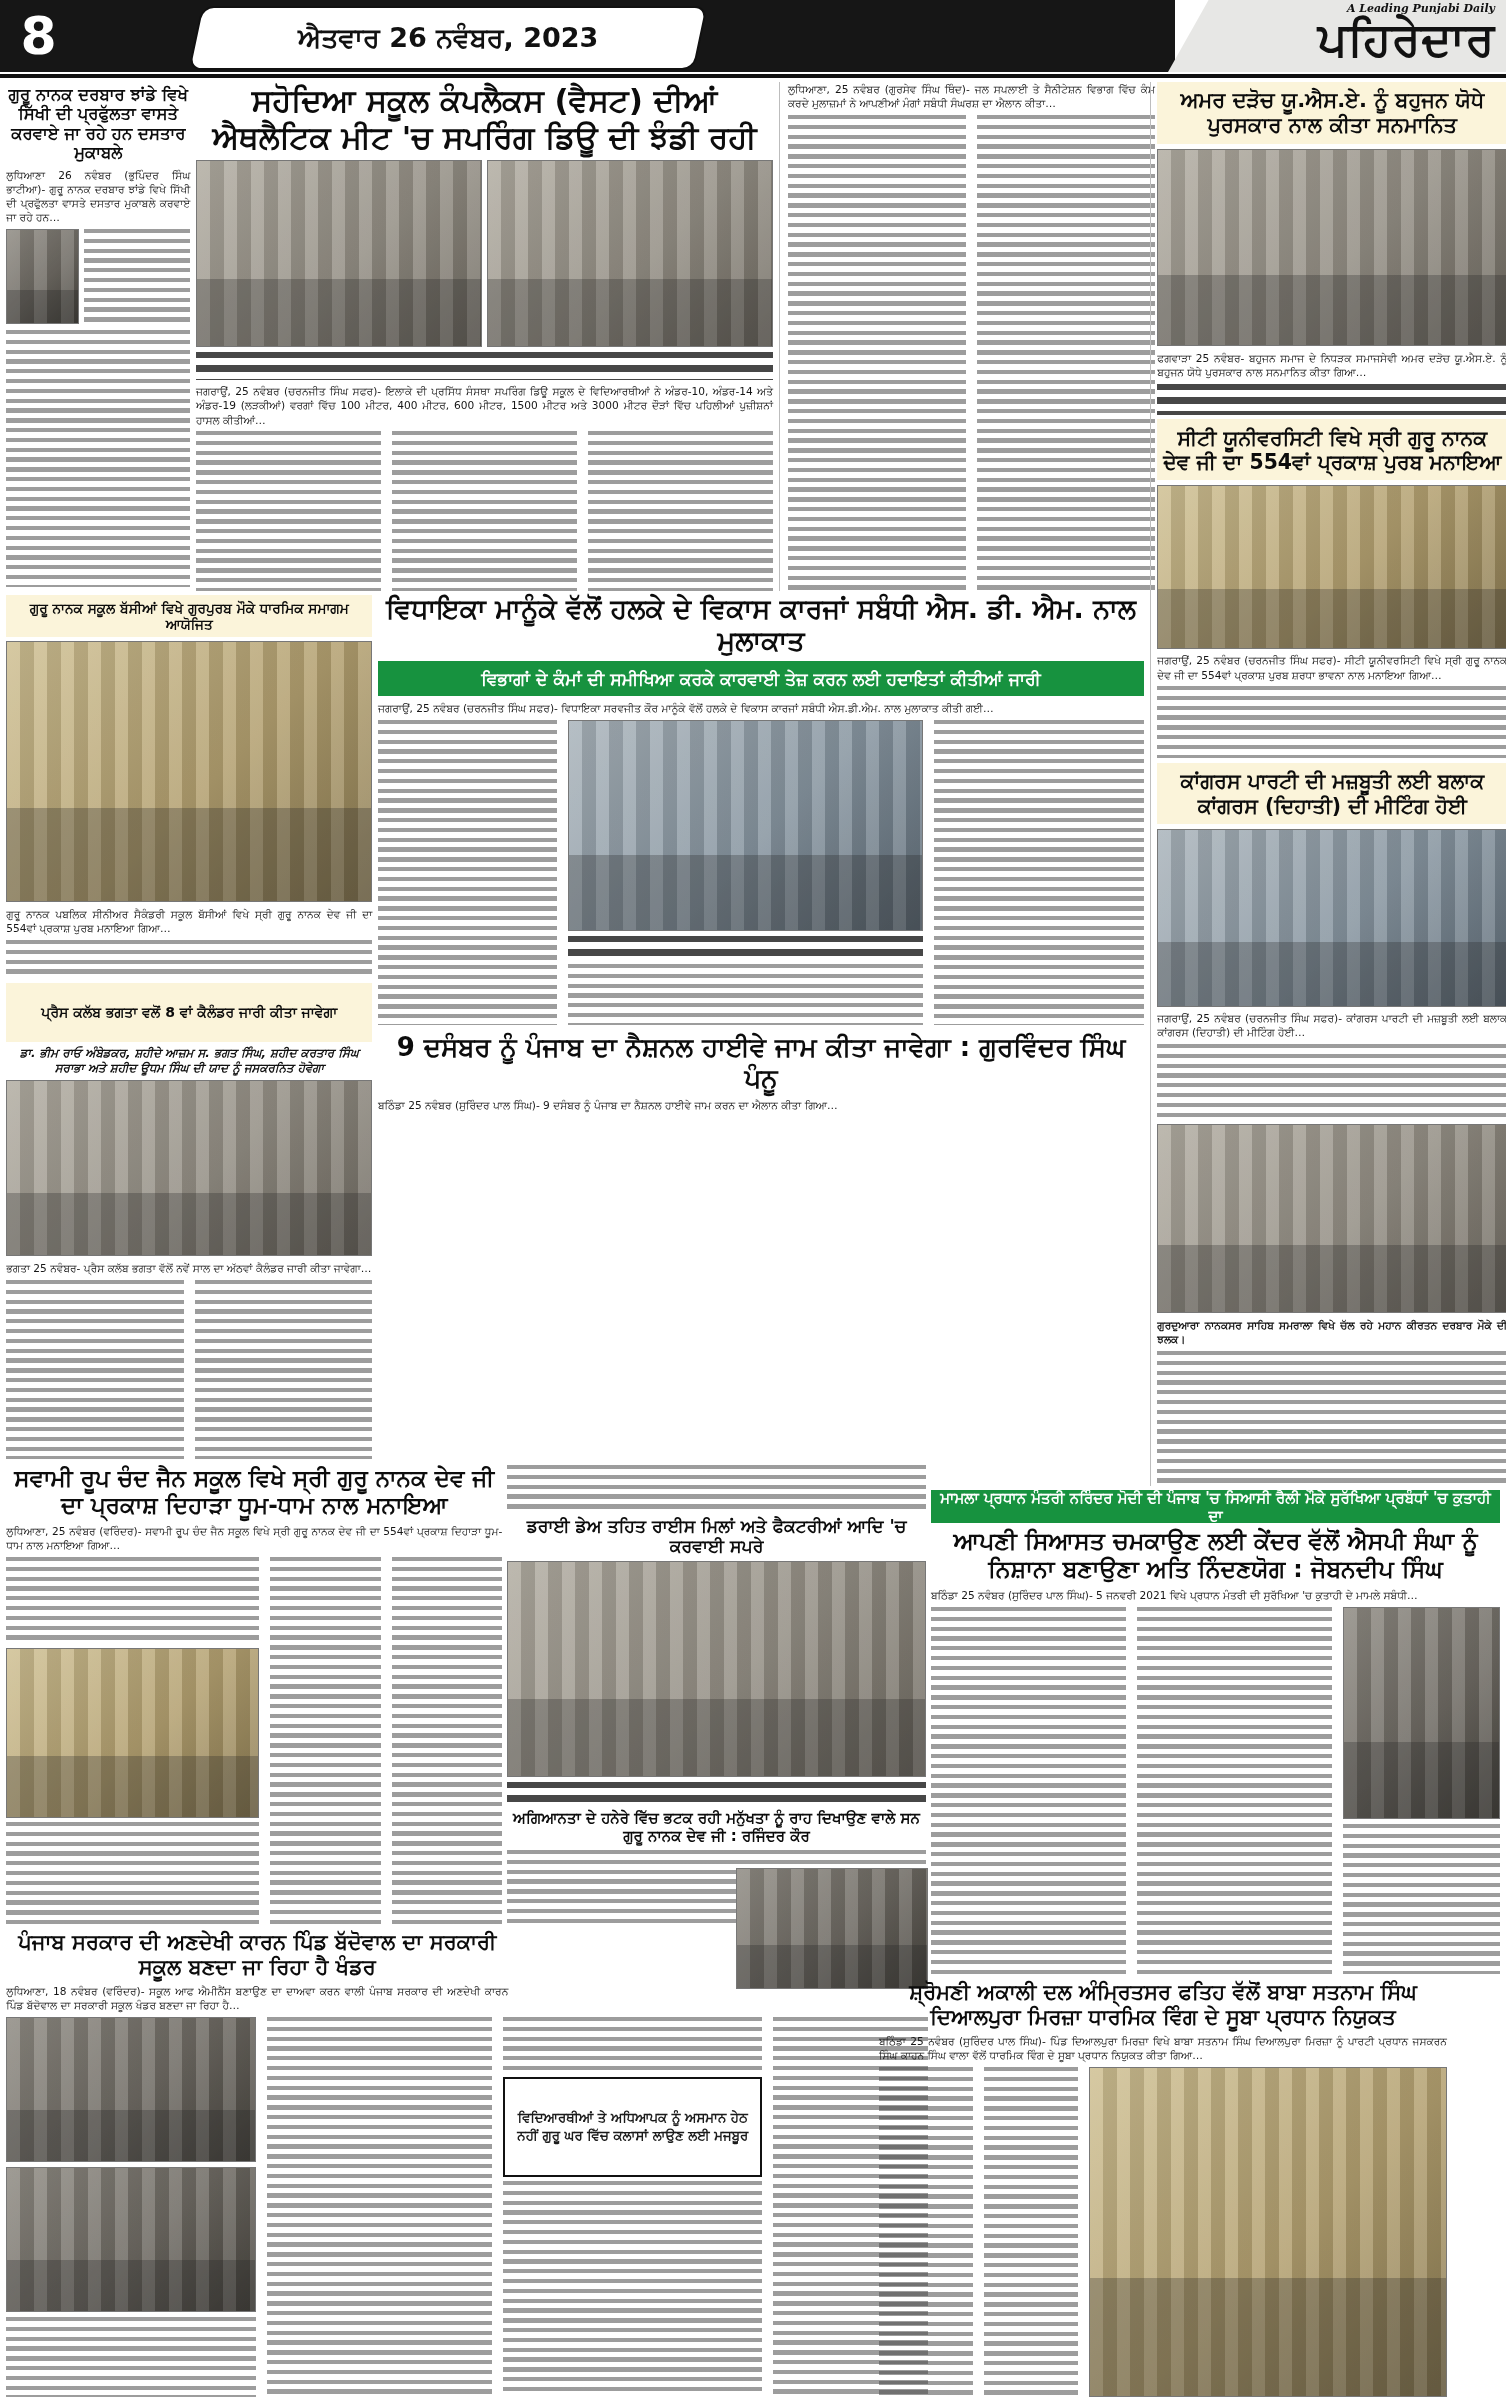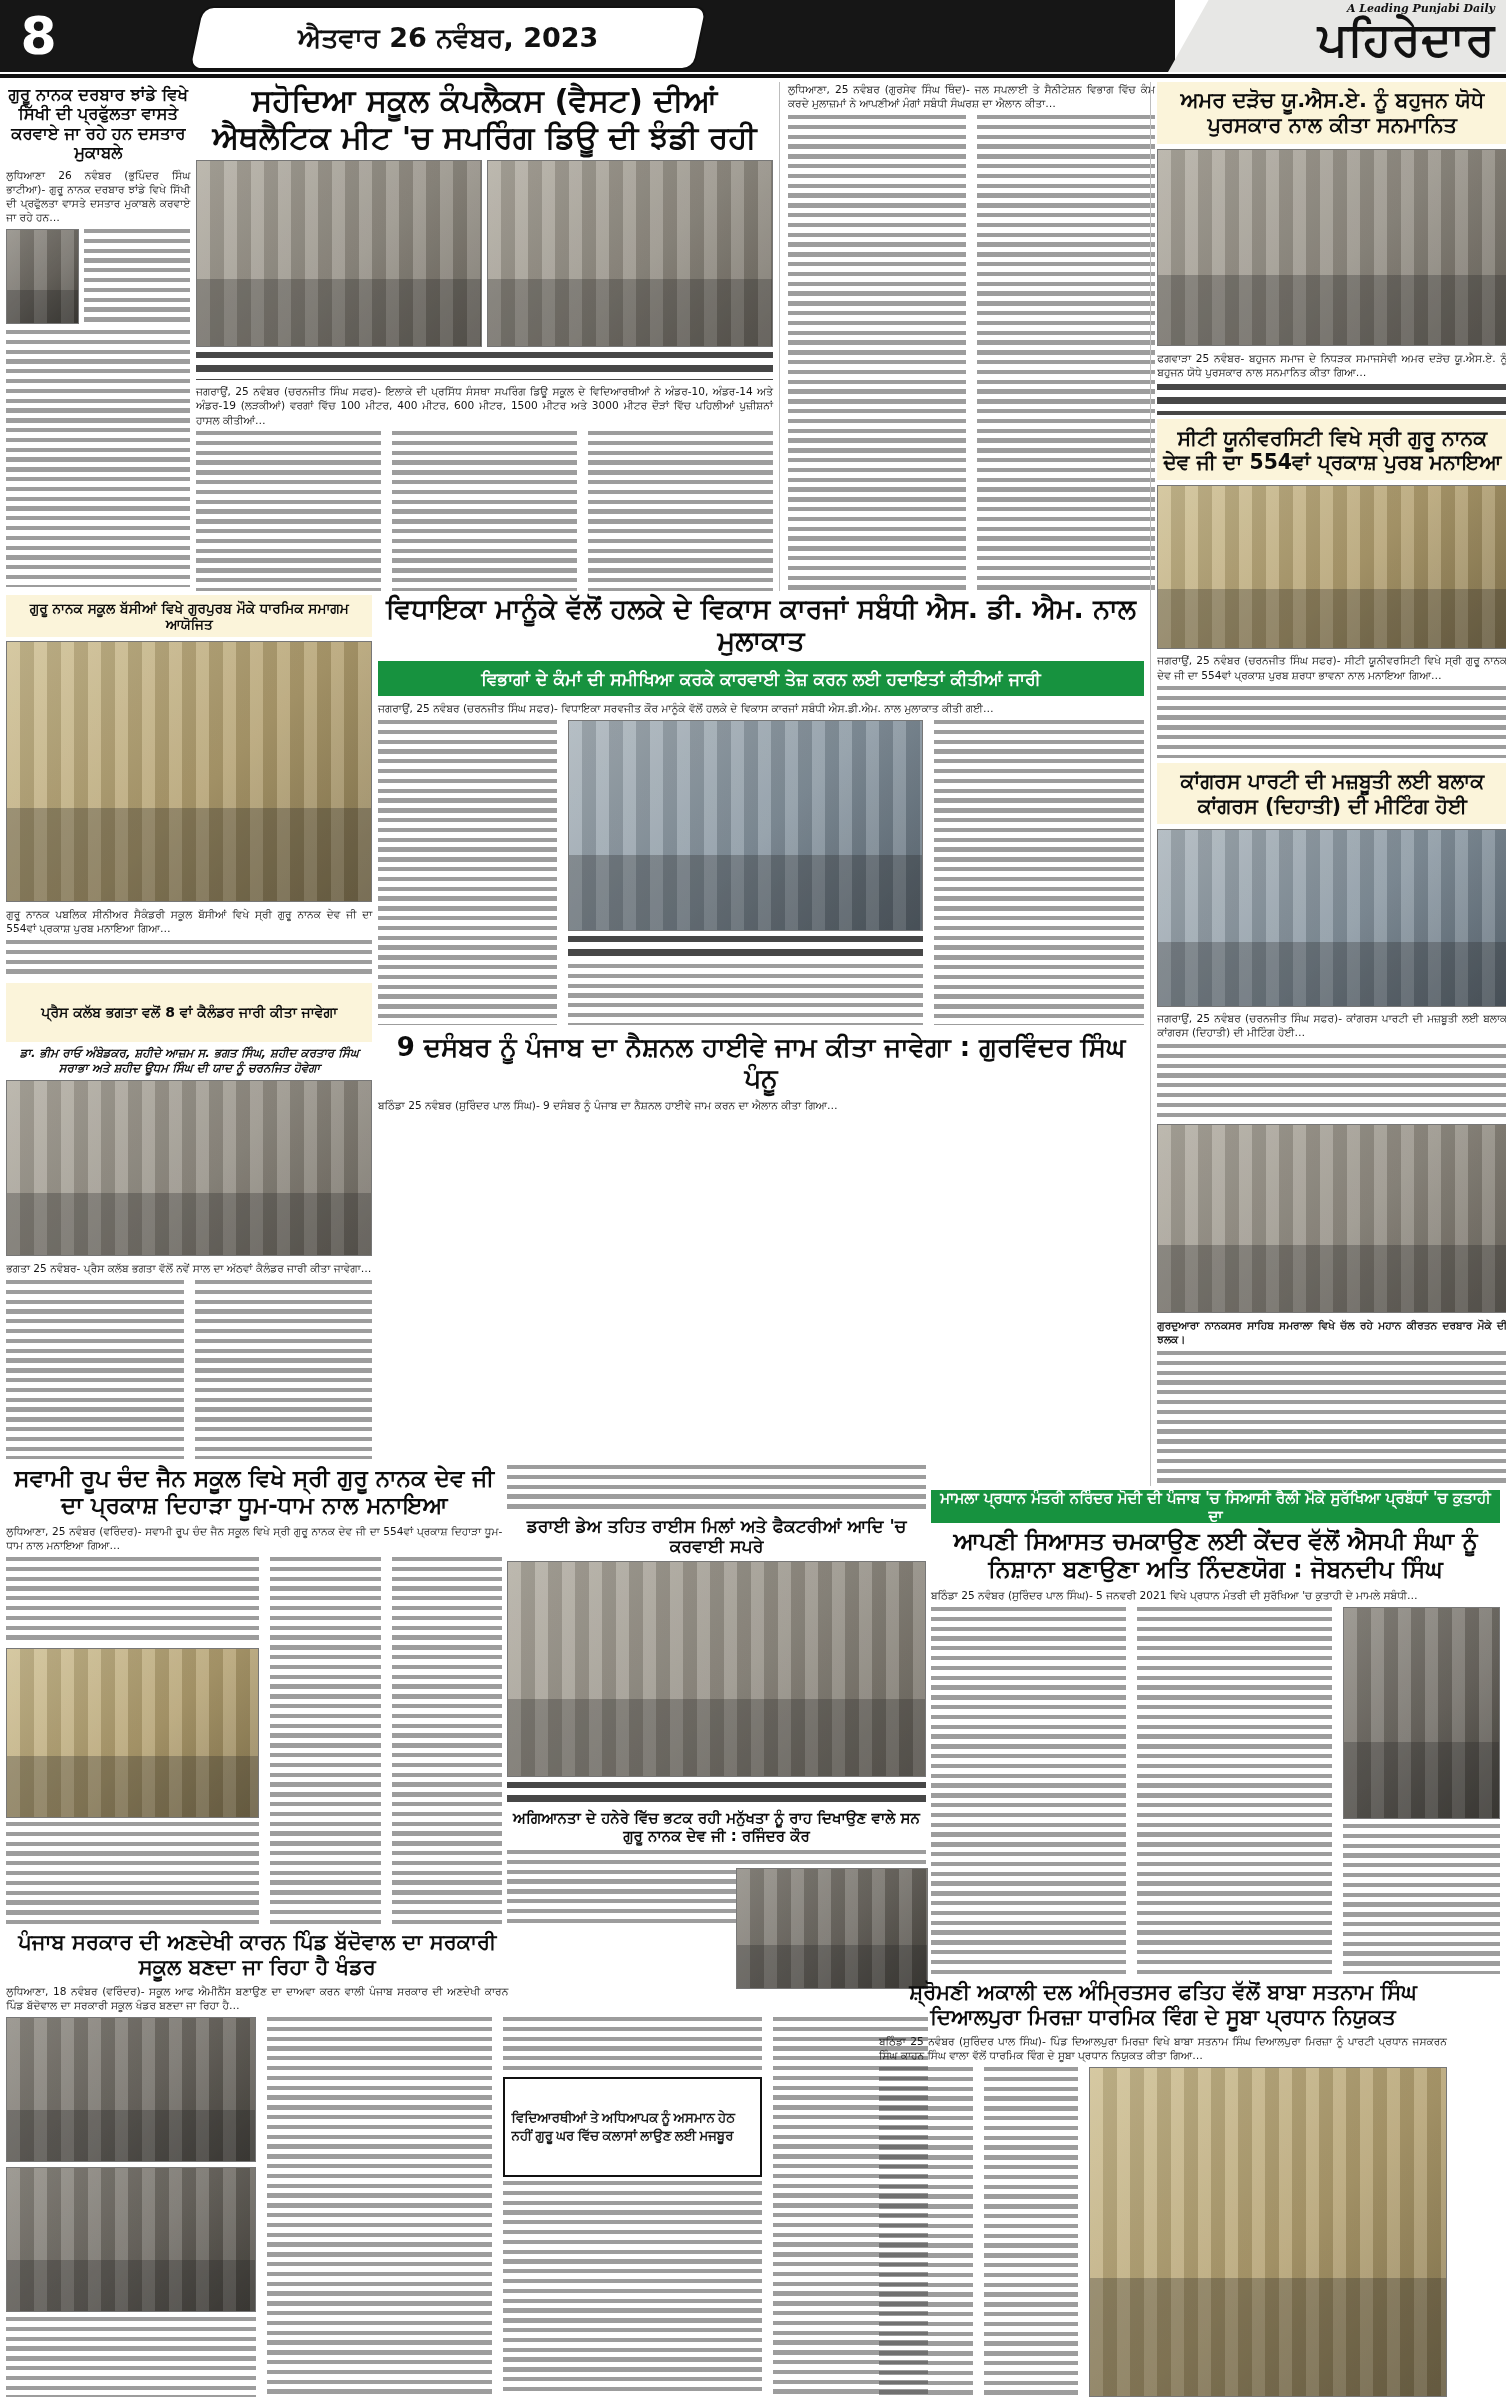--- a/index.html
+++ b/index.html
@@ -35,22 +35,22 @@
   .p-cool{background:linear-gradient(135deg,#aab4bb 0%,#8795a0 55%,#5f6c77 100%);}
   .p-dark{background:linear-gradient(135deg,#8f8b83 0%,#6e6a63 55%,#48453f 100%);}
   .fill{background:repeating-linear-gradient(#4c4c4c 0 4.3px,transparent 4.3px 9.8px);opacity:.55;}
   .cap-fill{background:repeating-linear-gradient(#191919 0 6.3px,transparent 6.3px 13.3px);opacity:.8;}
   .body{font-size:10.6px;line-height:1.34;text-align:justify;color:#161616;}
   .col{display:flex;flex-direction:column;}
   .row{display:flex;flex-direction:row;}
   .g6{gap:4.7px;} .g14{gap:11px;}
   .vr{border-left:0.8px solid #bdbdbd;}
   .sub-ital{font-style:italic;font-weight:bold;text-align:center;color:#111;line-height:1.25;}
-  .whitebox{border:2.4px solid #111;background:#fff;font-weight:bold;text-align:left;
-    display:flex;align-items:center;justify-content:center;padding:6.3px;line-height:1.3;font-family:Liberation Serif, serif;}
+  .whitebox{border:2.4px solid #111;background:#fff;font-weight:bold;text-align:center;
+    display:flex;align-items:center;justify-content:center;padding:6.3px;line-height:1.3;}
 </style>
 </head>
 <body>
 
 <div id="paper">
 
   <div>
     <div class="hdr-black"></div>
     <div class="hdr-gray"></div>
     <div class="pageno">8</div>
@@ -132,21 +132,21 @@
         <div class="photo p-cool" style="height:209px;"></div>
         <div class="cap-fill" style="height:23.6px;"></div>
         <div class="fill" style="flex:1;"></div>
       </div>
       <div class="fill" style="flex:1;"></div>
     </div>
   </div>
 
   <div class="abs col g6" style="left:6.3px;top:983px;width:366px;height:476px;">
     <div class="cream hl" style="font-size:14px;padding:21px;">ਪ੍ਰੈਸ ਕਲੱਬ ਭਗਤਾ ਵਲੋਂ 8 ਵਾਂ ਕੈਲੰਡਰ ਜਾਰੀ ਕੀਤਾ ਜਾਵੇਗਾ</div>
-    <div class="sub-ital" style="font-size:11.8px;">ਡਾ. ਭੀਮ ਰਾਓ ਅੰਬੇਡਕਰ, ਸ਼ਹੀਦੇ ਆਜ਼ਮ ਸ. ਭਗਤ ਸਿੰਘ, ਸ਼ਹੀਦ ਕਰਤਾਰ ਸਿੰਘ ਸਰਾਭਾ ਅਤੇ ਸ਼ਹੀਦ ਊਧਮ ਸਿੰਘ ਦੀ ਯਾਦ ਨੂੰ ਚਰਨਜਿਤ ਹੋਵੇਗਾ</div>
+    <div class="sub-ital" style="font-size:11.8px;">ਡਾ. ਭੀਮ ਰਾਓ ਅੰਬੇਡਕਰ, ਸ਼ਹੀਦੇ ਆਜ਼ਮ ਸ. ਭਗਤ ਸਿੰਘ, ਸ਼ਹੀਦ ਕਰਤਾਰ ਸਿੰਘ ਸਰਾਭਾ ਅਤੇ ਸ਼ਹੀਦ ਊਧਮ ਸਿੰਘ ਦੀ ਯਾਦ ਨੂੰ ਜਸਕਰਨਿਤ ਹੋਵੇਗਾ</div>
     <div class="photo" style="height:174px;"></div>
     <div class="body">ਭਗਤਾ 25 ਨਵੰਬਰ- ਪ੍ਰੈਸ ਕਲੱਬ ਭਗਤਾ ਵੱਲੋਂ ਨਵੇਂ ਸਾਲ ਦਾ ਅੱਠਵਾਂ ਕੈਲੰਡਰ ਜਾਰੀ ਕੀਤਾ ਜਾਵੇਗਾ…</div>
     <div class="row g14" style="flex:1;">
       <div class="fill" style="flex:1;"></div>
       <div class="fill" style="flex:1;"></div>
     </div>
   </div>
 
   <div class="abs col g6" style="left:378px;top:1032px;width:766px;height:429px;">
     <div class="hl" style="font-size:26px;">9 ਦਸੰਬਰ ਨੂੰ ਪੰਜਾਬ ਦਾ ਨੈਸ਼ਨਲ ਹਾਈਵੇ ਜਾਮ ਕੀਤਾ ਜਾਵੇਗਾ : ਗੁਰਵਿੰਦਰ ਸਿੰਘ ਪੰਨੂ</div>

